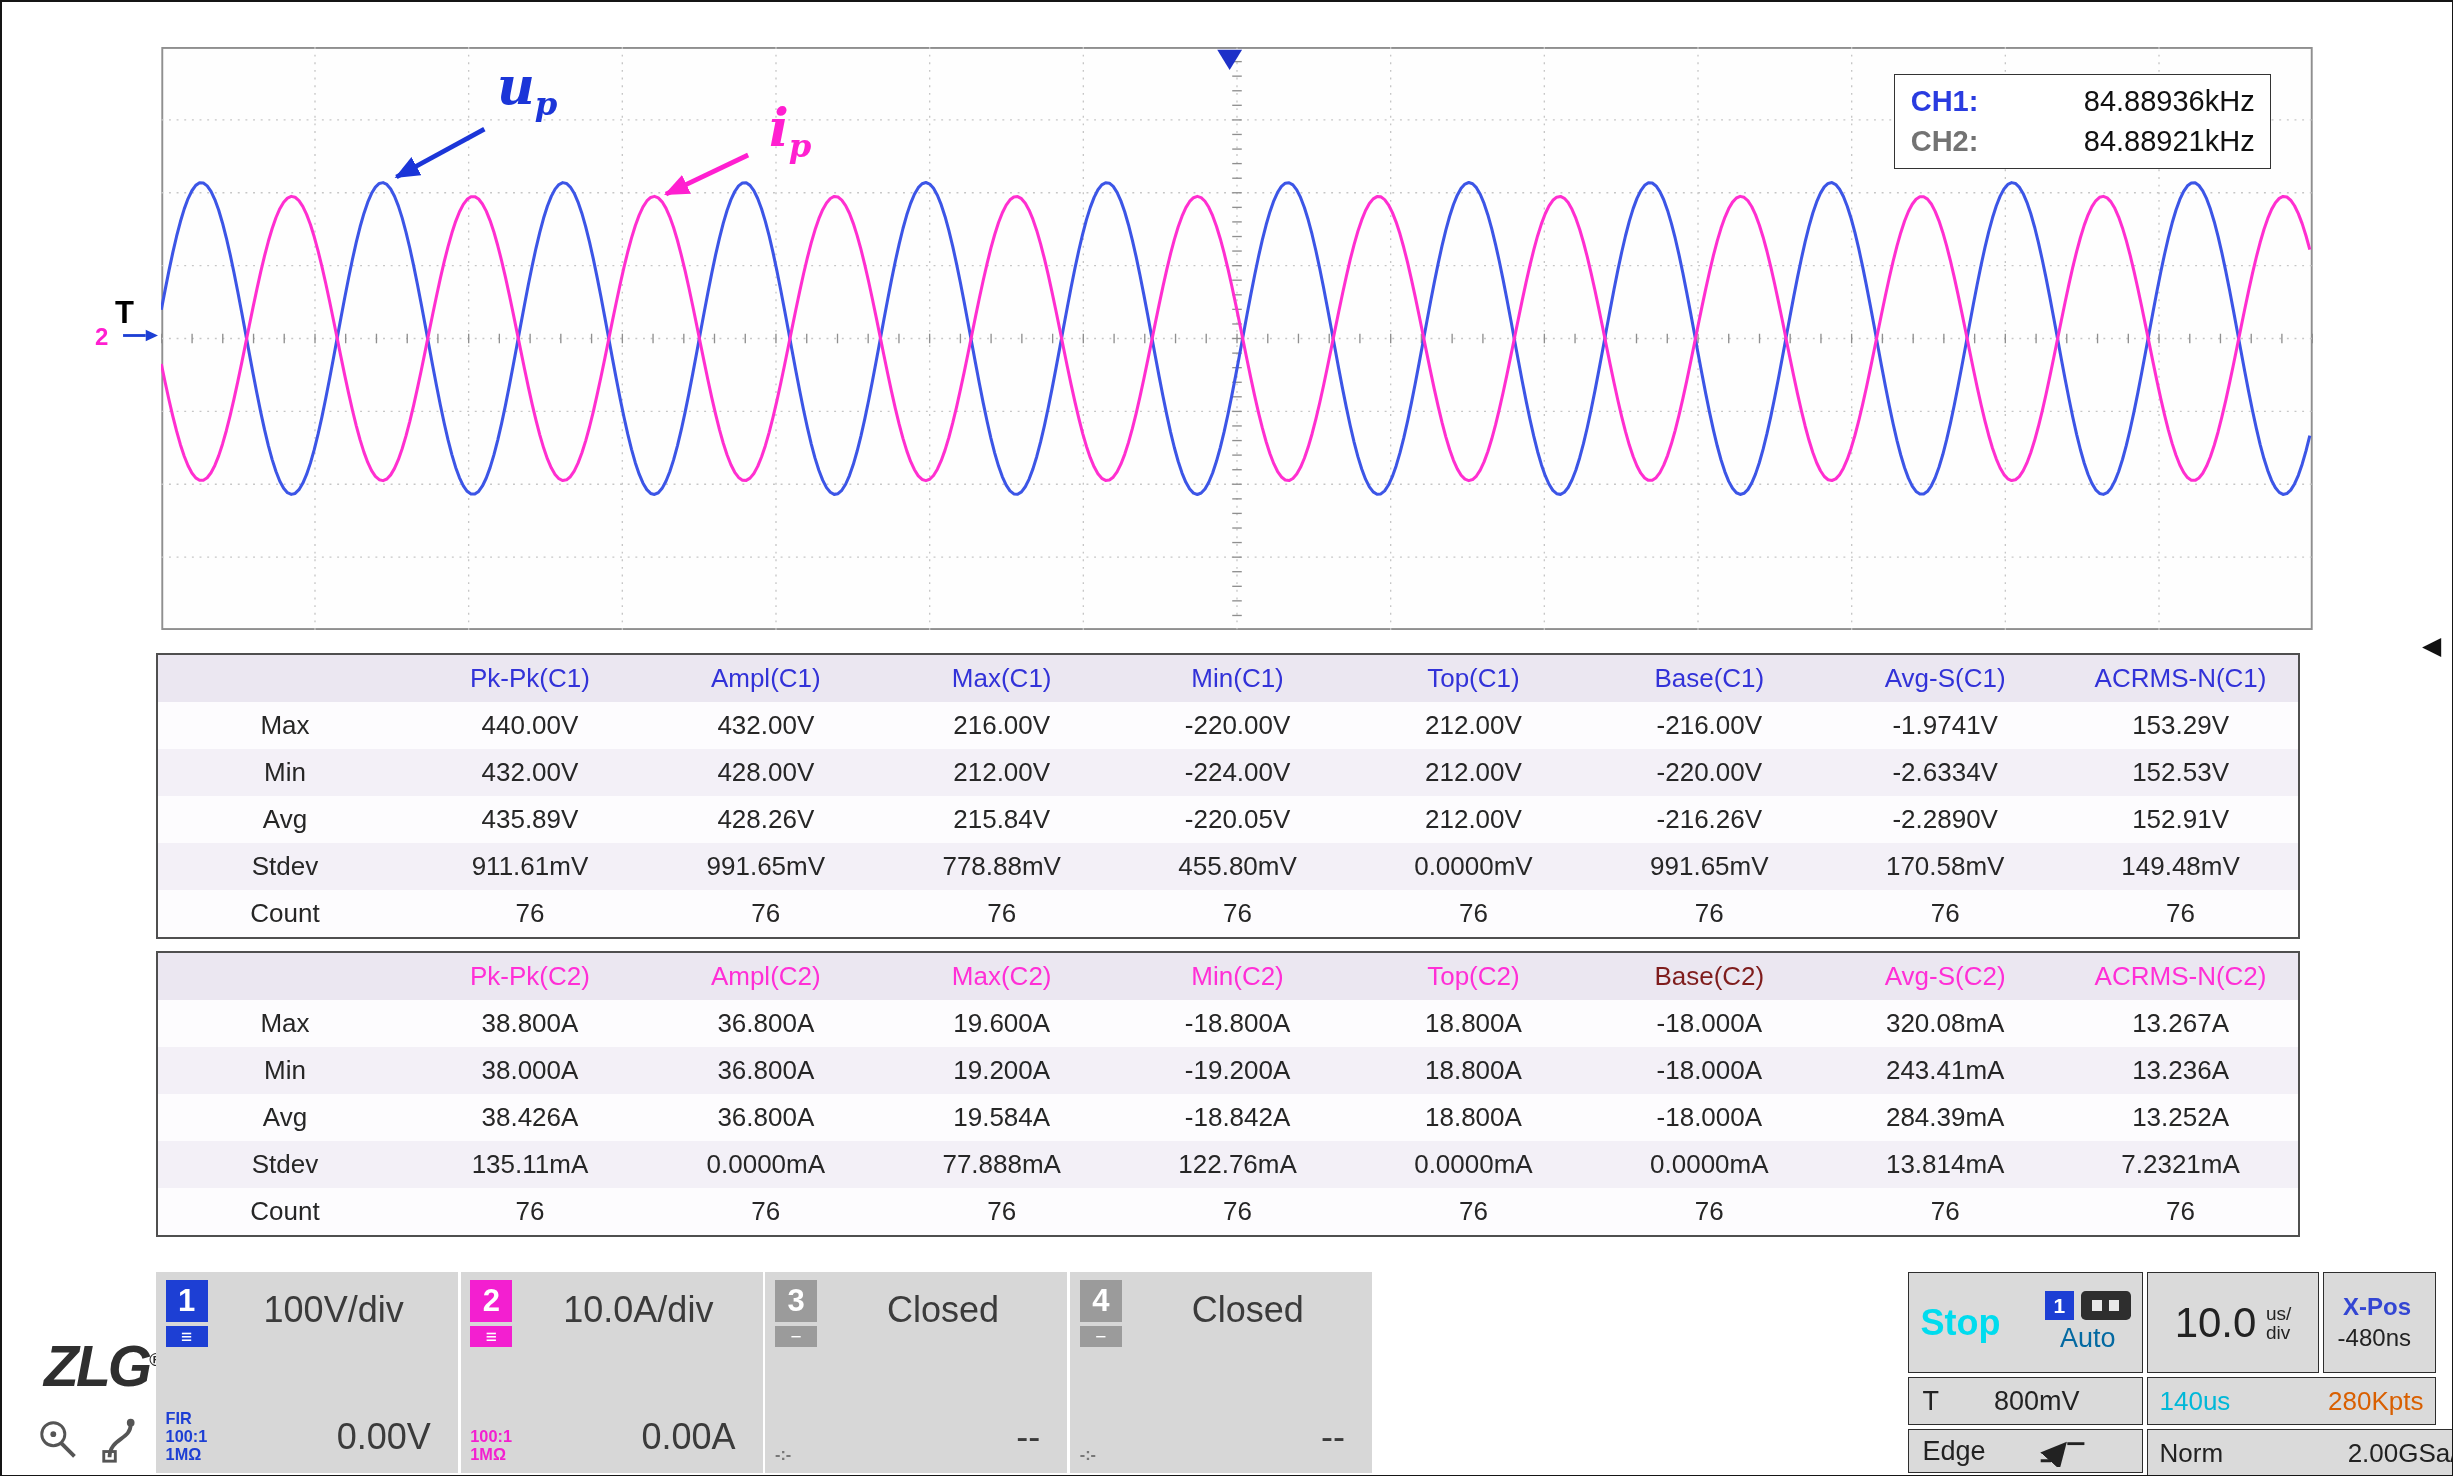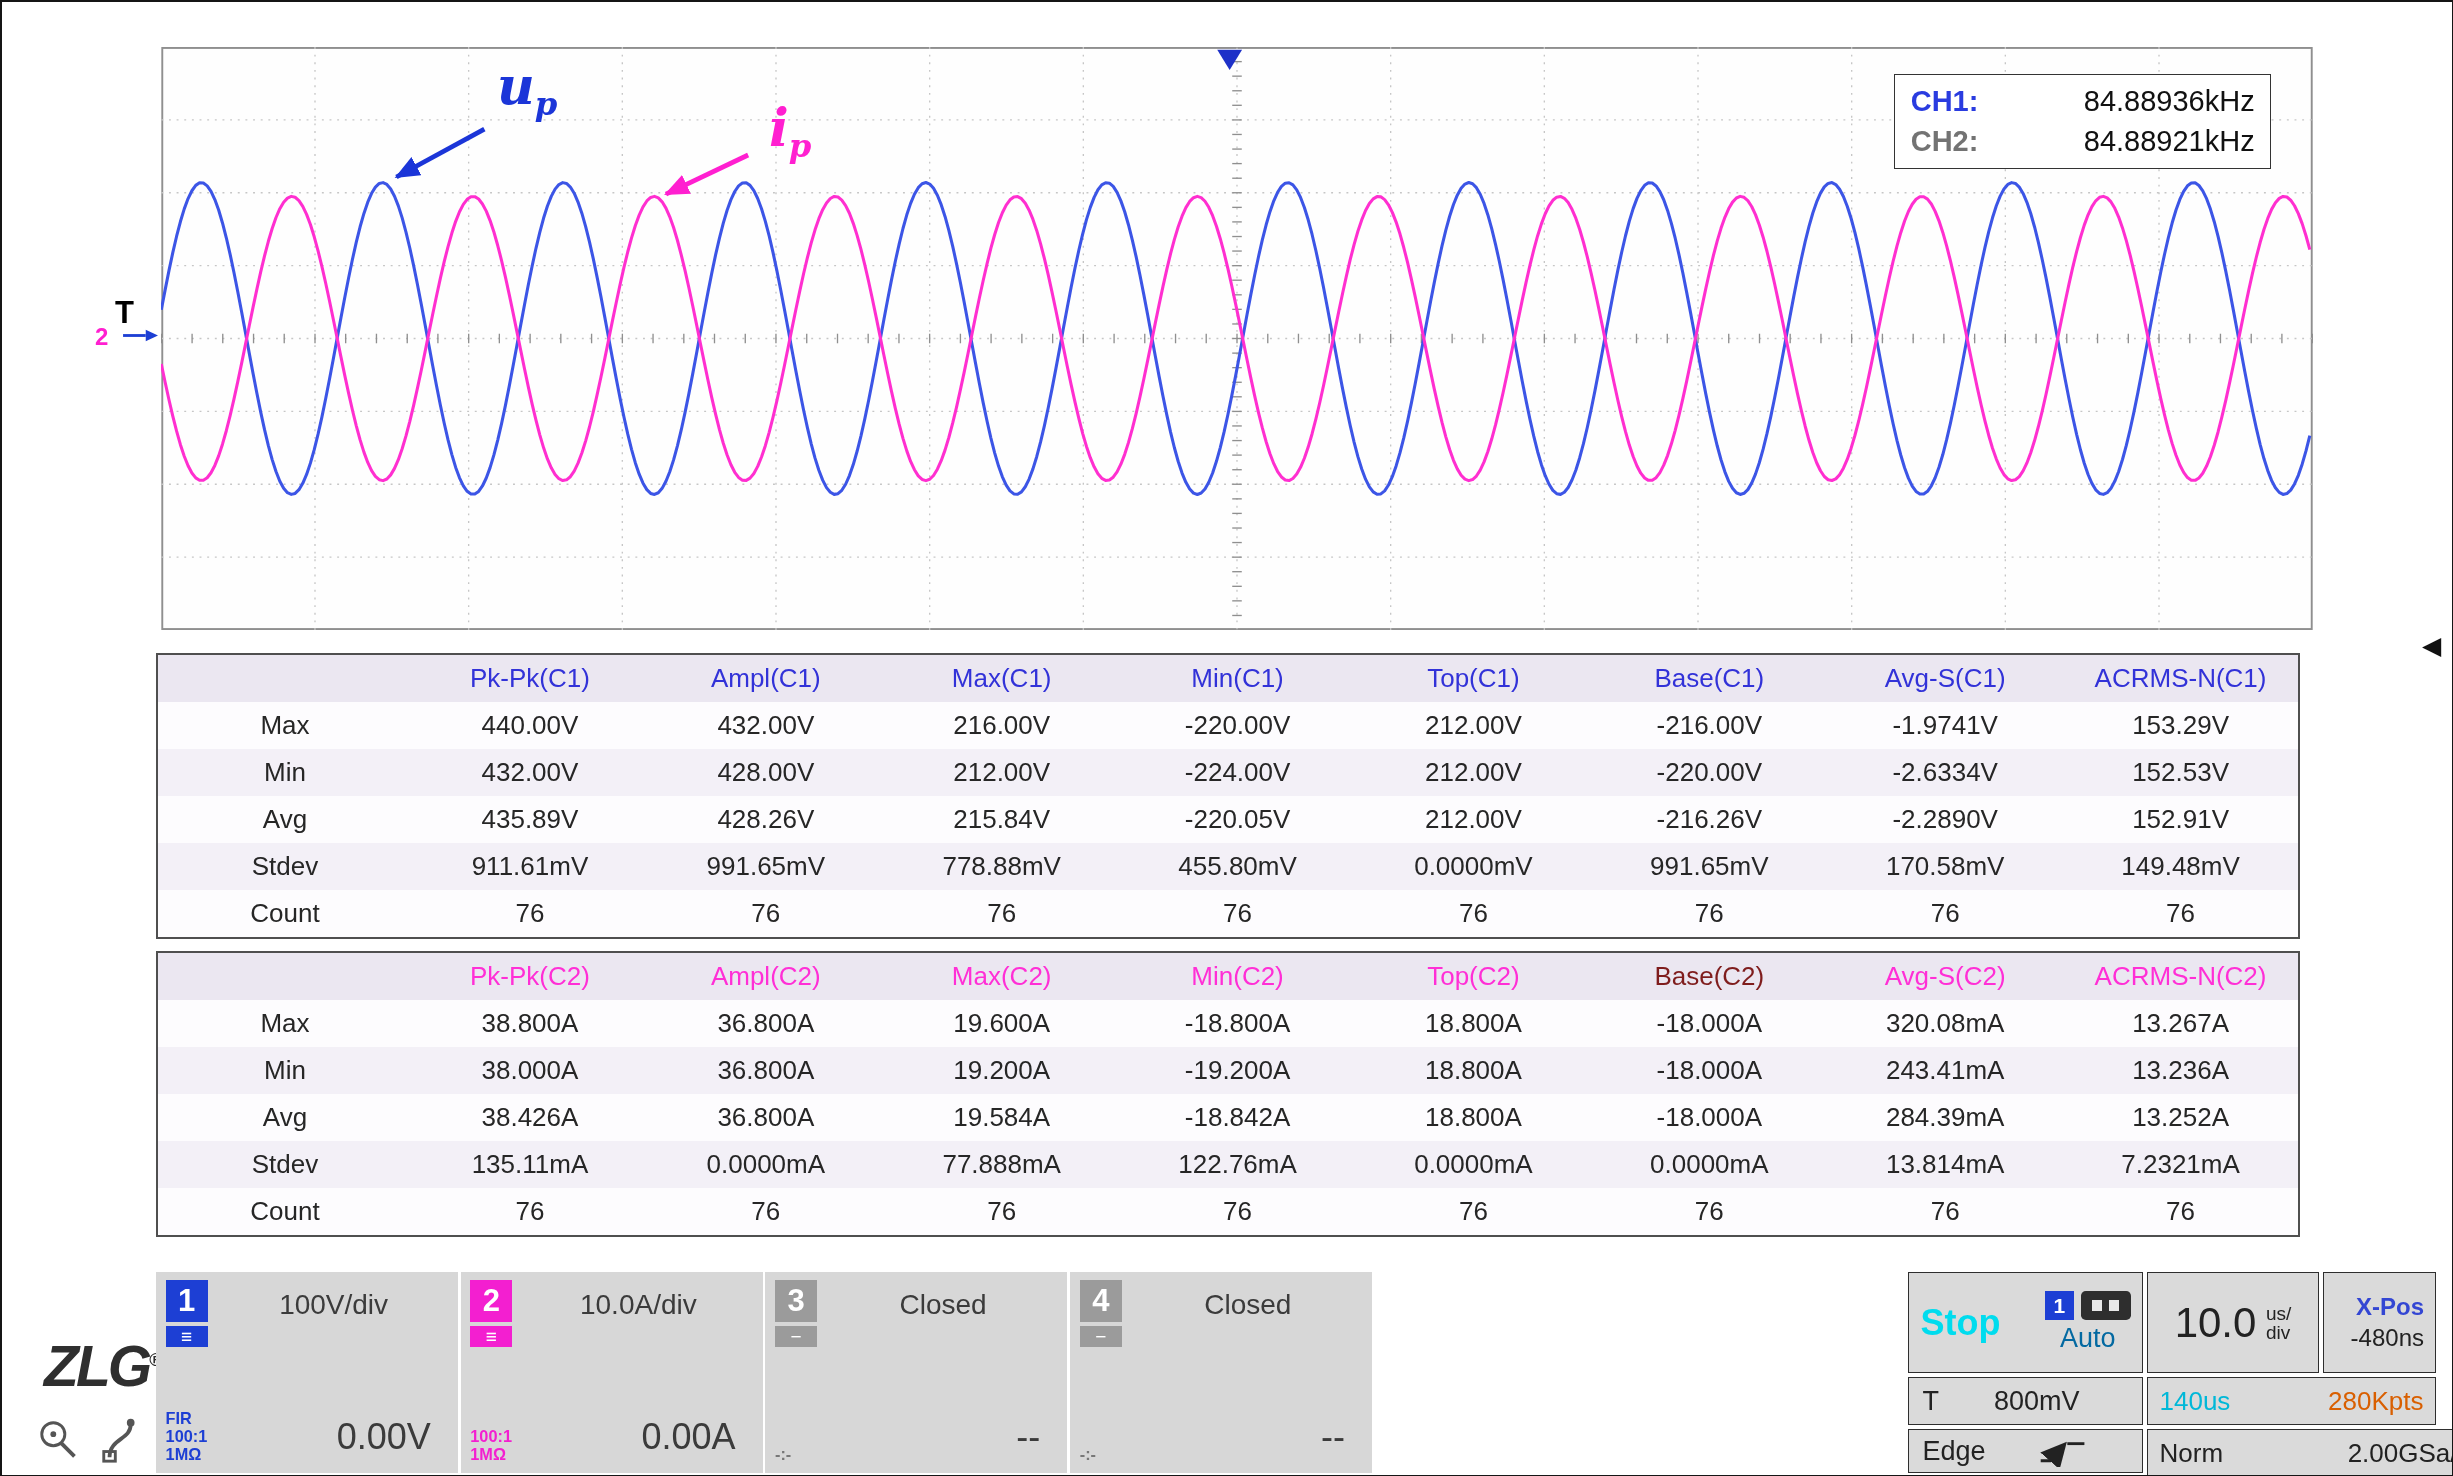--- a/index.html
+++ b/index.html
@@ -44,31 +44,31 @@
          color:#2f2f2f;letter-spacing:-2.9px;}
   .brand sup{font-size:19px;font-style:normal;letter-spacing:0;}
   .probeicons{position:absolute;left:34px;top:1413px;display:flex;gap:11.5px;}
 
   .channels{position:absolute;left:154px;top:1270px;width:1216px;height:201px;display:flex;gap:2.9px;}
   .chblock{flex:1;background:#d7d7d7;position:relative;}
   .chnum{position:absolute;left:9.6px;top:7.6px;width:42px;height:42px;color:#fff;font-size:31px;font-weight:bold;
          display:flex;align-items:center;justify-content:center;}
   .chcoup{position:absolute;left:9.6px;top:54px;width:42px;height:21px;color:#fff;font-size:19px;line-height:1;
           display:flex;align-items:center;justify-content:center;}
-  .chscale{position:absolute;left:61px;right:7.6px;top:17px;font-size:28px;color:#3b3b3b;text-align:center;}
+  .chscale{position:absolute;left:61px;right:7.6px;top:17px;font-size:36px;color:#3b3b3b;text-align:center;}
   .chprobe{position:absolute;left:9.6px;bottom:9.6px;font-size:16.3px;font-weight:bold;line-height:18px;}
   .chval{position:absolute;right:27px;bottom:15.3px;font-size:36px;color:#3b3b3b;}
 
   .acq{position:absolute;left:1906px;top:1270px;width:528px;height:205px;}
   .box{position:absolute;background:#dadada;border:1.9px solid #2e2e2e;box-sizing:border-box;
        display:flex;align-items:center;}
   .box-run{left:0;top:0;width:235px;height:101px;}
   .box-tb{left:239px;top:0;width:172px;height:101px;justify-content:center;}
   .box-xpos{left:415px;top:0;width:113px;height:101px;flex-direction:column;justify-content:center;
-            align-items:flex-end;padding-right:11px;gap:3.8px;}
+            align-items:flex-end;padding-right:24px;gap:3.8px;}
   .box-trig{left:0;top:105px;width:235px;height:48px;}
   .box-edge{left:0;top:157px;width:235px;height:44px;}
   .box-rec{left:239px;top:105px;width:289px;height:48px;justify-content:space-between;padding:0 11.5px;}
   .box-norm{left:239px;top:157px;width:336px;height:48px;justify-content:space-between;padding:0 11.5px;}
 
   .stop{color:#00dcee;font-weight:bold;font-size:36px;margin-left:11.5px;}
   .trigcol{margin-left:auto;margin-right:11.5px;display:flex;flex-direction:column;align-items:center;gap:2.9px;}
   .trigrow{display:flex;gap:6.7px;align-items:center;}
   .minibadge{width:29px;height:29px;background:#1d3fd4;color:#fff;font-size:21px;font-weight:bold;
              display:flex;align-items:center;justify-content:center;}

